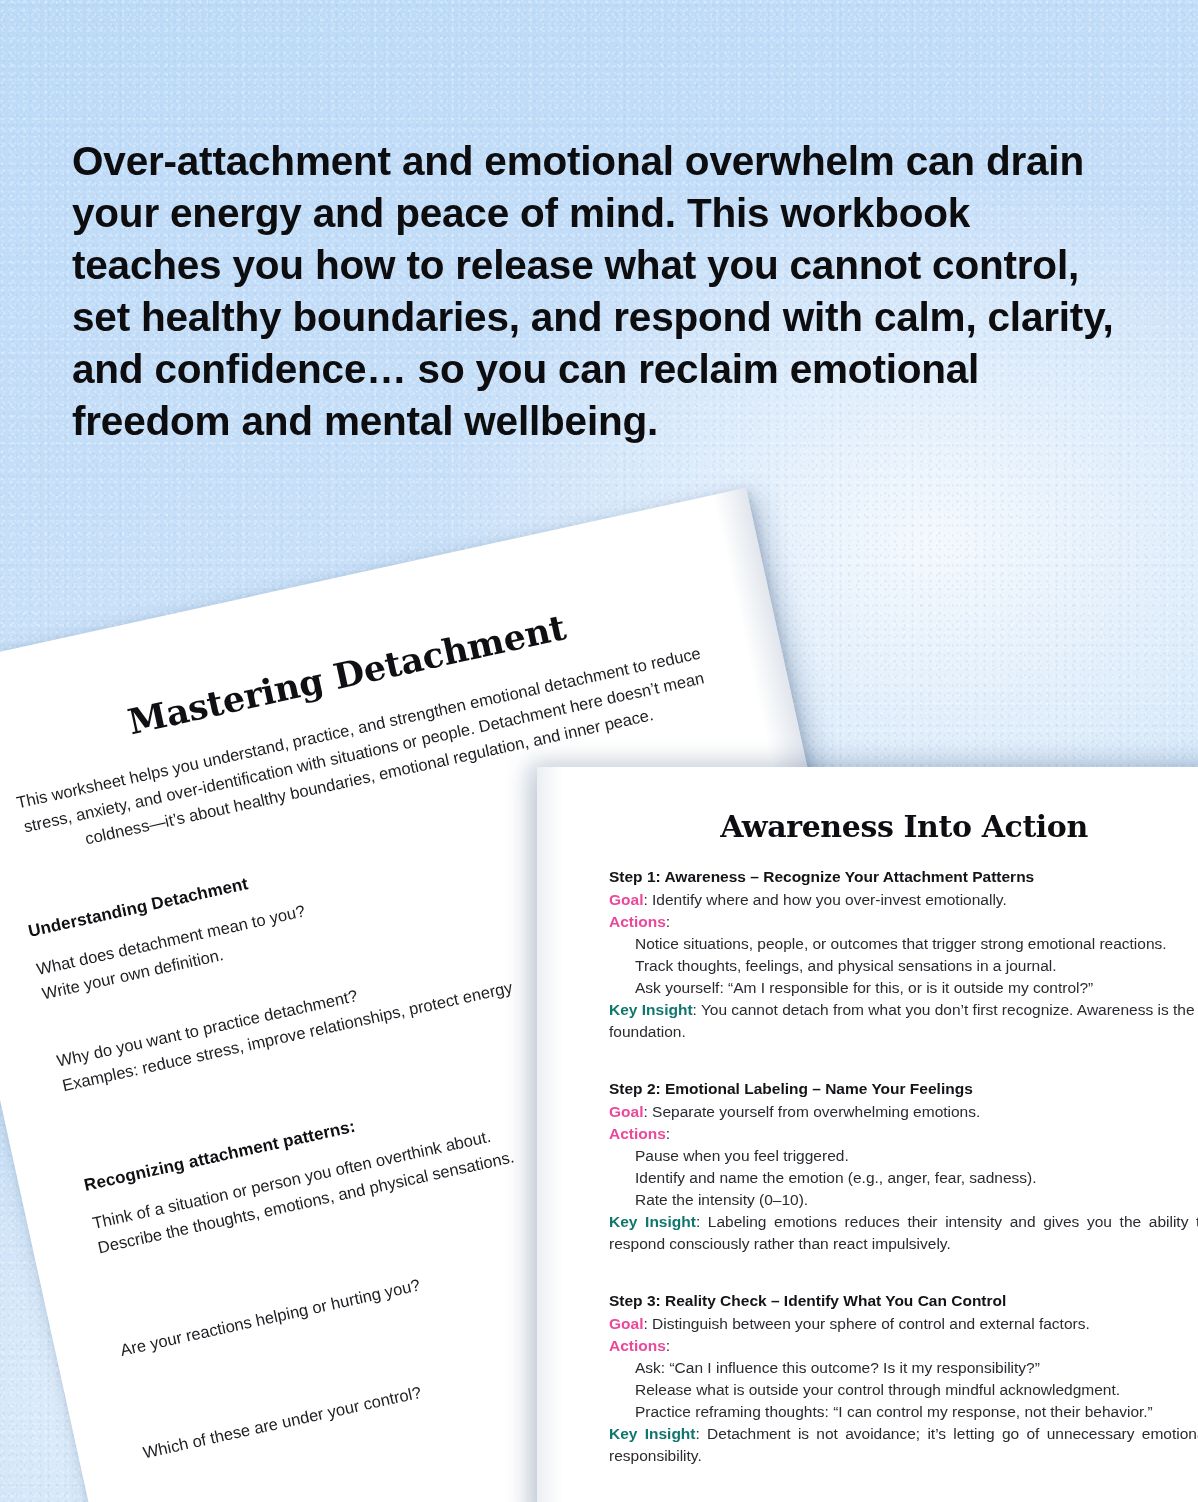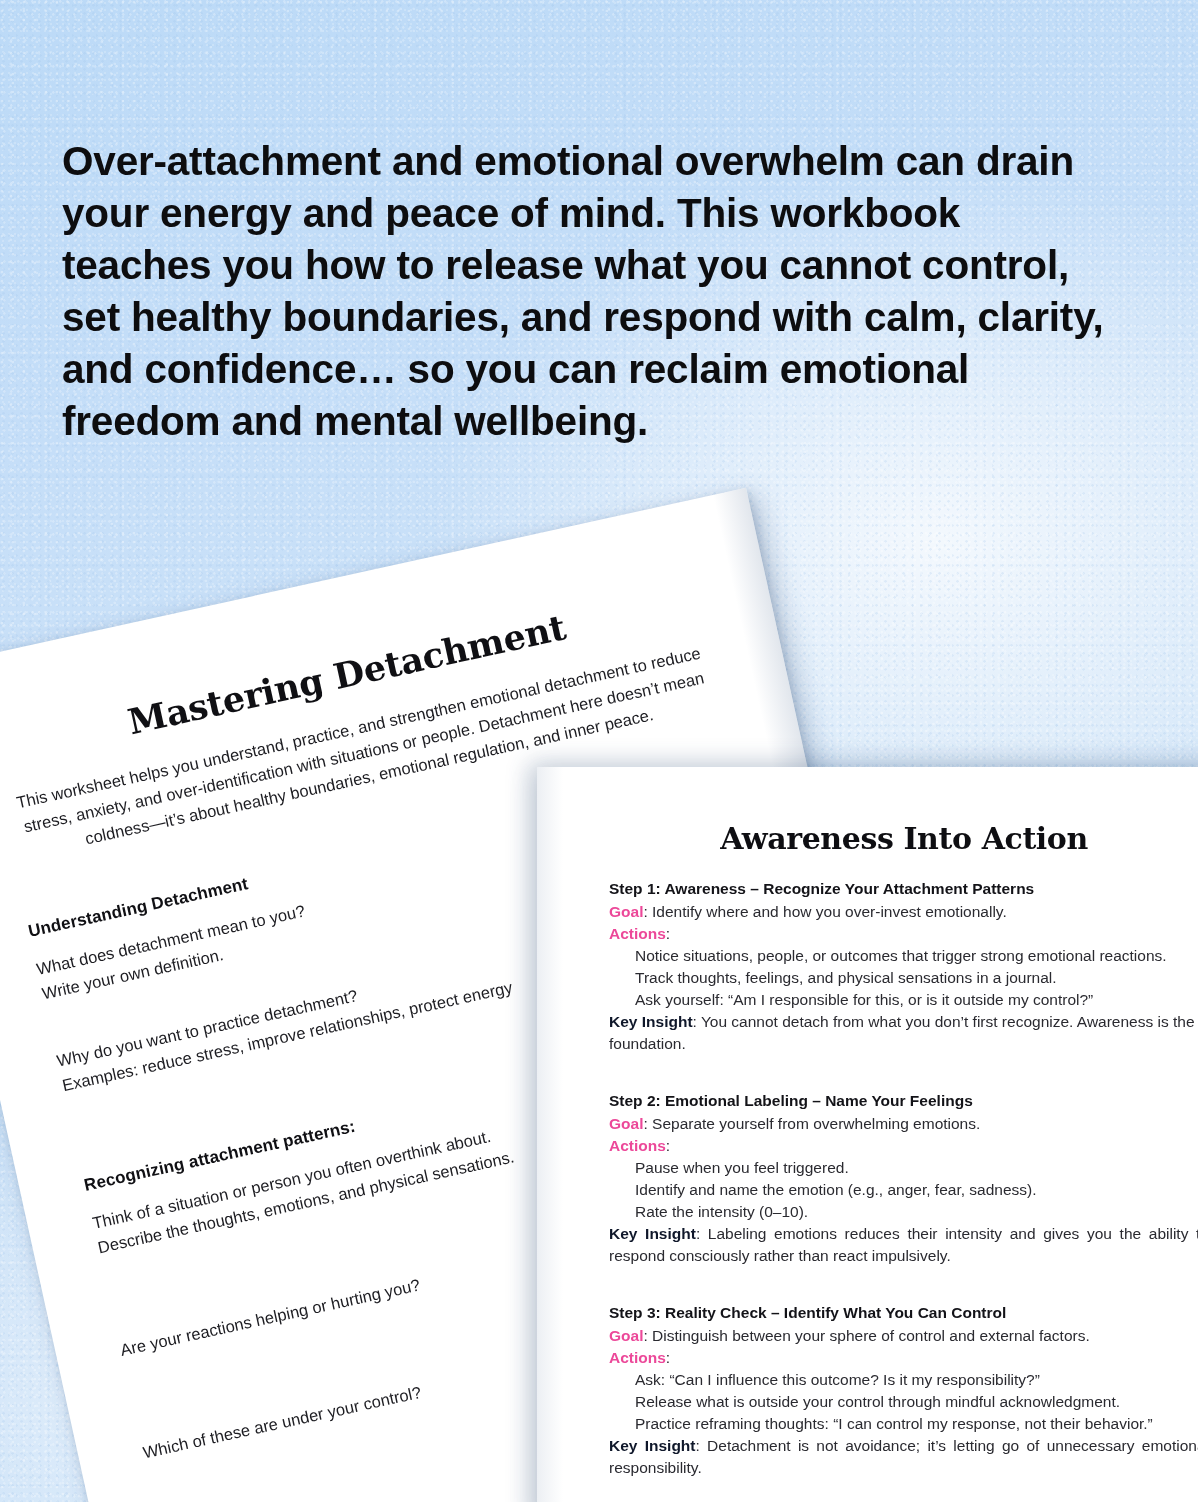--- a/index.html
+++ b/index.html
@@ -32,21 +32,21 @@
       radial-gradient(circle at 39% 67%, rgba(160,196,234,.40) 0 1.0px, transparent 1.5px),
       radial-gradient(circle at 83% 81%, rgba(255,255,255,.45) 0 1.1px, transparent 1.6px),
       radial-gradient(circle at 8% 55%, rgba(150,190,232,.32) 0 .9px, transparent 1.4px),
       radial-gradient(circle at 50% 40%, rgba(255,255,255,.35) 0 .9px, transparent 1.4px);
     background-size:11px 9px, 7px 13px, 9px 8px, 13px 11px, 8px 10px, 6px 7px;
   }
 
   
   .headline {
     position:absolute;
-    left:62px;
+    left:72px;
     top:135px;
     width:1045px;
     font-size:40.5px;
     font-weight:700;
     line-height:52px;
     letter-spacing:-0.2px;
     color:#0d0d0f;
     z-index:6;
   }
 
@@ -113,42 +113,42 @@
     overflow:hidden;
   }
   #paper-right .sheet-title {
     font-family:"DejaVu Serif", "Liberation Serif", serif;
     font-weight:700;
     font-size:30px;
     letter-spacing:-0.4px;
     color:#0e0e12;
     text-align:center;
     width:590px;
-    margin:12px 0 22px 0;
+    margin:0 0 22px 0;
   }
   .step { margin-bottom:35px; width:600px; }
   .step-title {
     font-size:15.5px;
     font-weight:700;
     color:#131318;
     line-height:22px;
     margin-bottom:1px;
   }
   .kv { font-size:15.5px; line-height:22px; color:#2a2a30; }
   .kv b { color:#ec4899; font-weight:700; }
   .actions-list { margin:0 0 0 26px; }
   .actions-list li {
     list-style:none;
     font-size:15.5px;
     line-height:22px;
     color:#2a2a30;
   }
   .insight { font-size:15.5px; line-height:22px; color:#2a2a30; }
   .insight.justified { text-align:justify; }
-  .insight b { color:#0f172a; font-weight:700; }
+  .insight b { color:#0f766e; font-weight:700; }
 
   
   #paper-right::before {
     content:"";
     position:absolute;
     left:0; top:0; bottom:0; width:26px;
     background:linear-gradient(to right, rgba(70,100,140,.10), rgba(70,100,140,0));
     pointer-events:none;
   }
   

